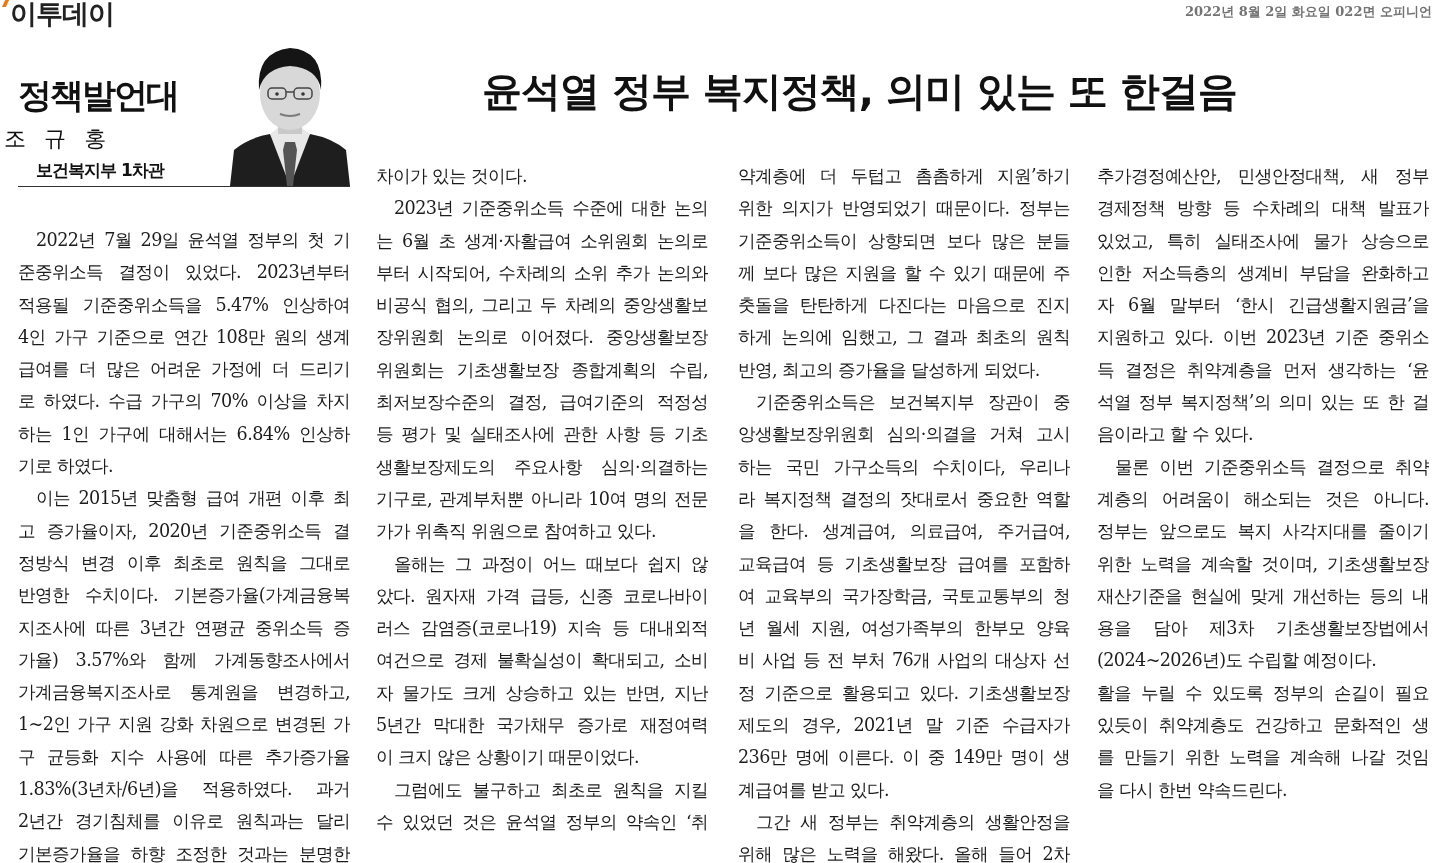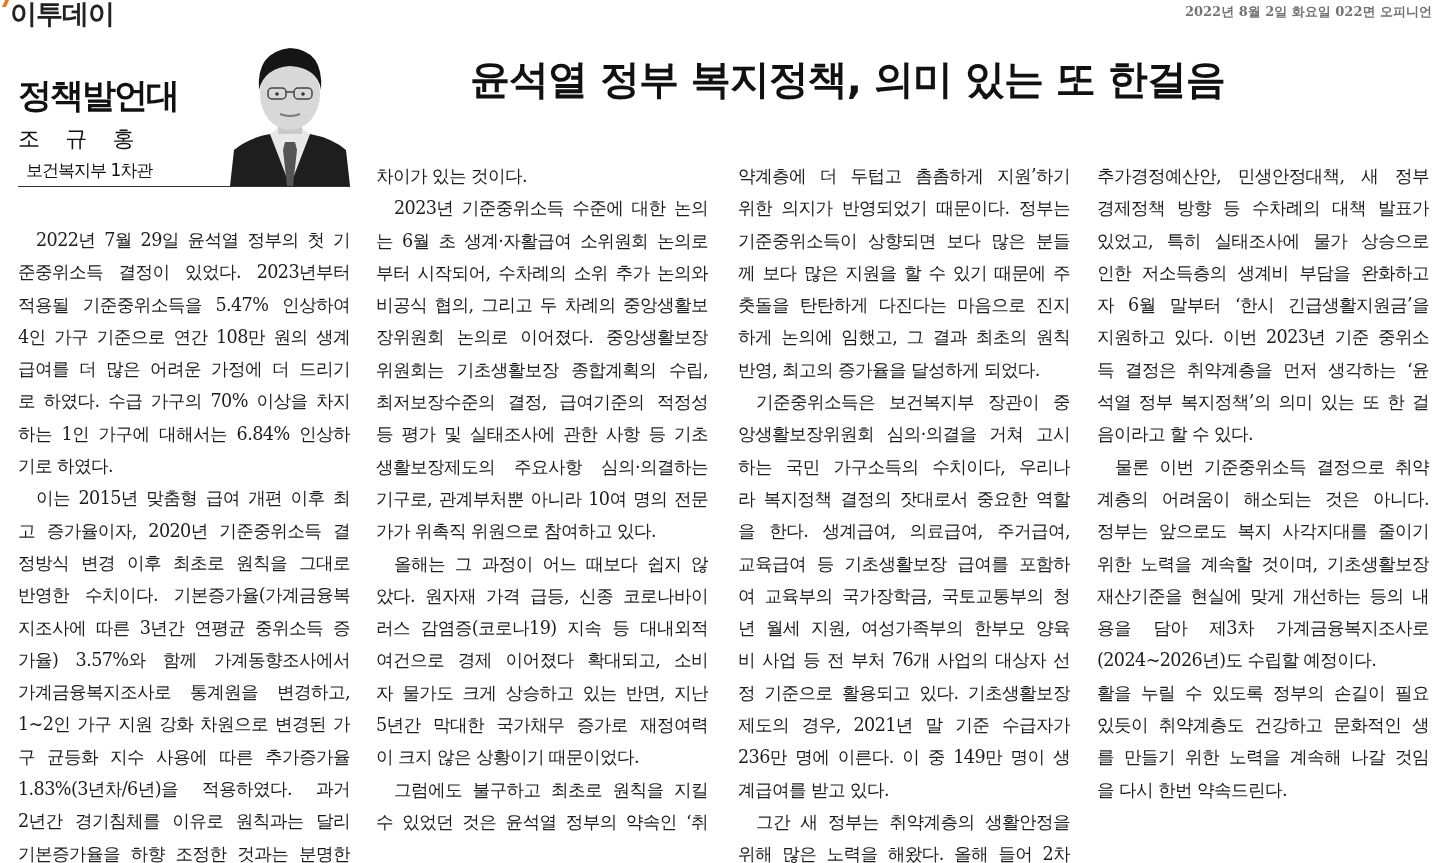--- a/index.html
+++ b/index.html
@@ -5,24 +5,24 @@
   html, body { margin:0; padding:0; background:#ffffff; }
   body { width:1438px; height:863px; position:relative; overflow:hidden; color:#1a1a1a;
          font-family: "DejaVu Serif", "Liberation Serif", serif; }
   .logo { position:absolute; left:4px; top:-4px; font-family:"DejaVu Sans", sans-serif; font-weight:bold;
           font-size:27px; letter-spacing:-1px; color:#222; }
   .logo-mark { position:absolute; left:0; top:2px; width:4px; height:9px; background:#e87a1d; transform:skewX(-25deg); }
   .dateline { position:absolute; right:6px; top:3px; font-family:"DejaVu Serif", serif; font-weight:bold;
               font-size:13px; color:#737373; white-space:nowrap; }
   .section { position:absolute; left:18px; top:45px; font-family:"DejaVu Sans", sans-serif; font-weight:bold;
              font-size:34px; letter-spacing:-2px; color:#111;margin-top:28px; }
-  .author-name { position:absolute; left:18px; top:124px; font-family:Liberation Mono, monospace;
+  .author-name { position:absolute; left:4px; top:124px; font-family:Liberation Sans, sans-serif;
                  font-size:22px; letter-spacing:6px; color:#111; }
-  .author-title { position:absolute; left:26px; top:159px; font-family:"DejaVu Sans", sans-serif;
-                  font-size:17px; letter-spacing:-1px; color:#111; }
+  .author-title { position:absolute; left:36px; top:159px; font-family:"DejaVu Sans", sans-serif;
+                  font-size:17px; letter-spacing:-1px; color:#111;font-weight:bold; }
   .author-rule { position:absolute; left:18px; top:186px; width:332px; height:1px; background:#333; }
   .photo { position:absolute; left:230px; top:38px; width:120px; height:148px; overflow:hidden; background:#fff; }
   .headline { position:absolute; left:470px; top:52px; width:870px; font-family:"DejaVu Sans", sans-serif;
               font-weight:bold; font-size:40px; letter-spacing:-1px; color:#111; white-space:nowrap; }
   .col { position:absolute; font-size:17.6px; line-height:32.3px; letter-spacing:-0.6px; color:#1c1c1c;
          text-align:justify; }
   .line { display:block; white-space:nowrap; overflow:hidden; text-align:justify; text-align-last:justify; }
   .line.last { text-align-last:left; }
   .indent { padding-left:18px; }
   .col1 { left:18px; top:224px; width:332px; }
@@ -63,21 +63,21 @@
     <line x1="56" y1="54" x2="64" y2="54" stroke="#444" stroke-width="1.5"></line>
 
     <circle cx="47" cy="56" r="1.8" fill="#333"></circle>
     <circle cx="73" cy="56" r="1.8" fill="#333"></circle>
 
     <path d="M50 76 Q60 80 70 76" fill="none" stroke="#7a7a7a" stroke-width="2"></path>
   </svg>
 </div>
 <div class="author-rule"></div>
 
-<h1 class="headline" style="margin:0;">윤석열 정부 복지정책, 의미 있는 또 한걸음</h1>
+<h1 class="headline" style="margin:12px;">윤석열 정부 복지정책, 의미 있는 또 한걸음</h1>
 
 <div class="col col1">
     <span class="line indent">2022년 7월 29일 윤석열 정부의 첫 기</span>
     <span class="line">준중위소득 결정이 있었다. 2023년부터</span>
     <span class="line">적용될 기준중위소득을 5.47% 인상하여</span>
     <span class="line">4인 가구 기준으로 연간 108만 원의 생계</span>
     <span class="line">급여를 더 많은 어려운 가정에 더 드리기</span>
     <span class="line">로 하였다. 수급 가구의 70% 이상을 차지</span>
     <span class="line">하는 1인 가구에 대해서는 6.84% 인상하</span>
     <span class="line last">기로 하였다.</span>
@@ -103,21 +103,21 @@
     <span class="line">장위원회 논의로 이어졌다. 중앙생활보장</span>
     <span class="line">위원회는 기초생활보장 종합계획의 수립,</span>
     <span class="line">최저보장수준의 결정, 급여기준의 적정성</span>
     <span class="line">등 평가 및 실태조사에 관한 사항 등 기초</span>
     <span class="line">생활보장제도의 주요사항 심의·의결하는</span>
     <span class="line">기구로, 관계부처뿐 아니라 10여 명의 전문</span>
     <span class="line last">가가 위촉직 위원으로 참여하고 있다.</span>
     <span class="line indent">올해는 그 과정이 어느 때보다 쉽지 않</span>
     <span class="line">았다. 원자재 가격 급등, 신종 코로나바이</span>
     <span class="line">러스 감염증(코로나19) 지속 등 대내외적</span>
-    <span class="line">여건으로 경제 이어졌다 확대되고, 소비</span>
+    <span class="line">여건으로 경제 불확실성이 확대되고, 소비</span>
     <span class="line">자 물가도 크게 상승하고 있는 반면, 지난</span>
     <span class="line">5년간 막대한 국가채무 증가로 재정여력</span>
     <span class="line last">이 크지 않은 상황이기 때문이었다.</span>
     <span class="line indent">그럼에도 불구하고 최초로 원칙을 지킬</span>
     <span class="line">수 있었던 것은 윤석열 정부의 약속인 ‘취</span>
   </div>
 <div class="col col3">
     <span class="line">약계층에 더 두텁고 촘촘하게 지원’하기</span>
     <span class="line">위한 의지가 반영되었기 때문이다. 정부는</span>
     <span class="line">기준중위소득이 상향되면 보다 많은 분들</span>
@@ -149,19 +149,19 @@
     <span class="line">자 6월 말부터 ‘한시 긴급생활지원금’을</span>
     <span class="line">지원하고 있다. 이번 2023년 기준 중위소</span>
     <span class="line">득 결정은 취약계층을 먼저 생각하는 ‘윤</span>
     <span class="line">석열 정부 복지정책’의 의미 있는 또 한 걸</span>
     <span class="line last">음이라고 할 수 있다.</span>
     <span class="line indent">물론 이번 기준중위소득 결정으로 취약</span>
     <span class="line">계층의 어려움이 해소되는 것은 아니다.</span>
     <span class="line">정부는 앞으로도 복지 사각지대를 줄이기</span>
     <span class="line">위한 노력을 계속할 것이며, 기초생활보장</span>
     <span class="line">재산기준을 현실에 맞게 개선하는 등의 내</span>
-    <span class="line">용을 담아 제3차 가계금융복지조사로</span>
+    <span class="line">용을 담아 제3차 기초생활보장법에서</span>
     <span class="line last">(2024~2026년)도 수립할 예정이다.</span>
     <span class="line">활을 누릴 수 있도록 정부의 손길이 필요</span>
     <span class="line">있듯이 취약계층도 건강하고 문화적인 생</span>
     <span class="line">를 만들기 위한 노력을 계속해 나갈 것임</span>
     <span class="line last">을 다시 한번 약속드린다.</span>
   </div>
 
 </body></html>

